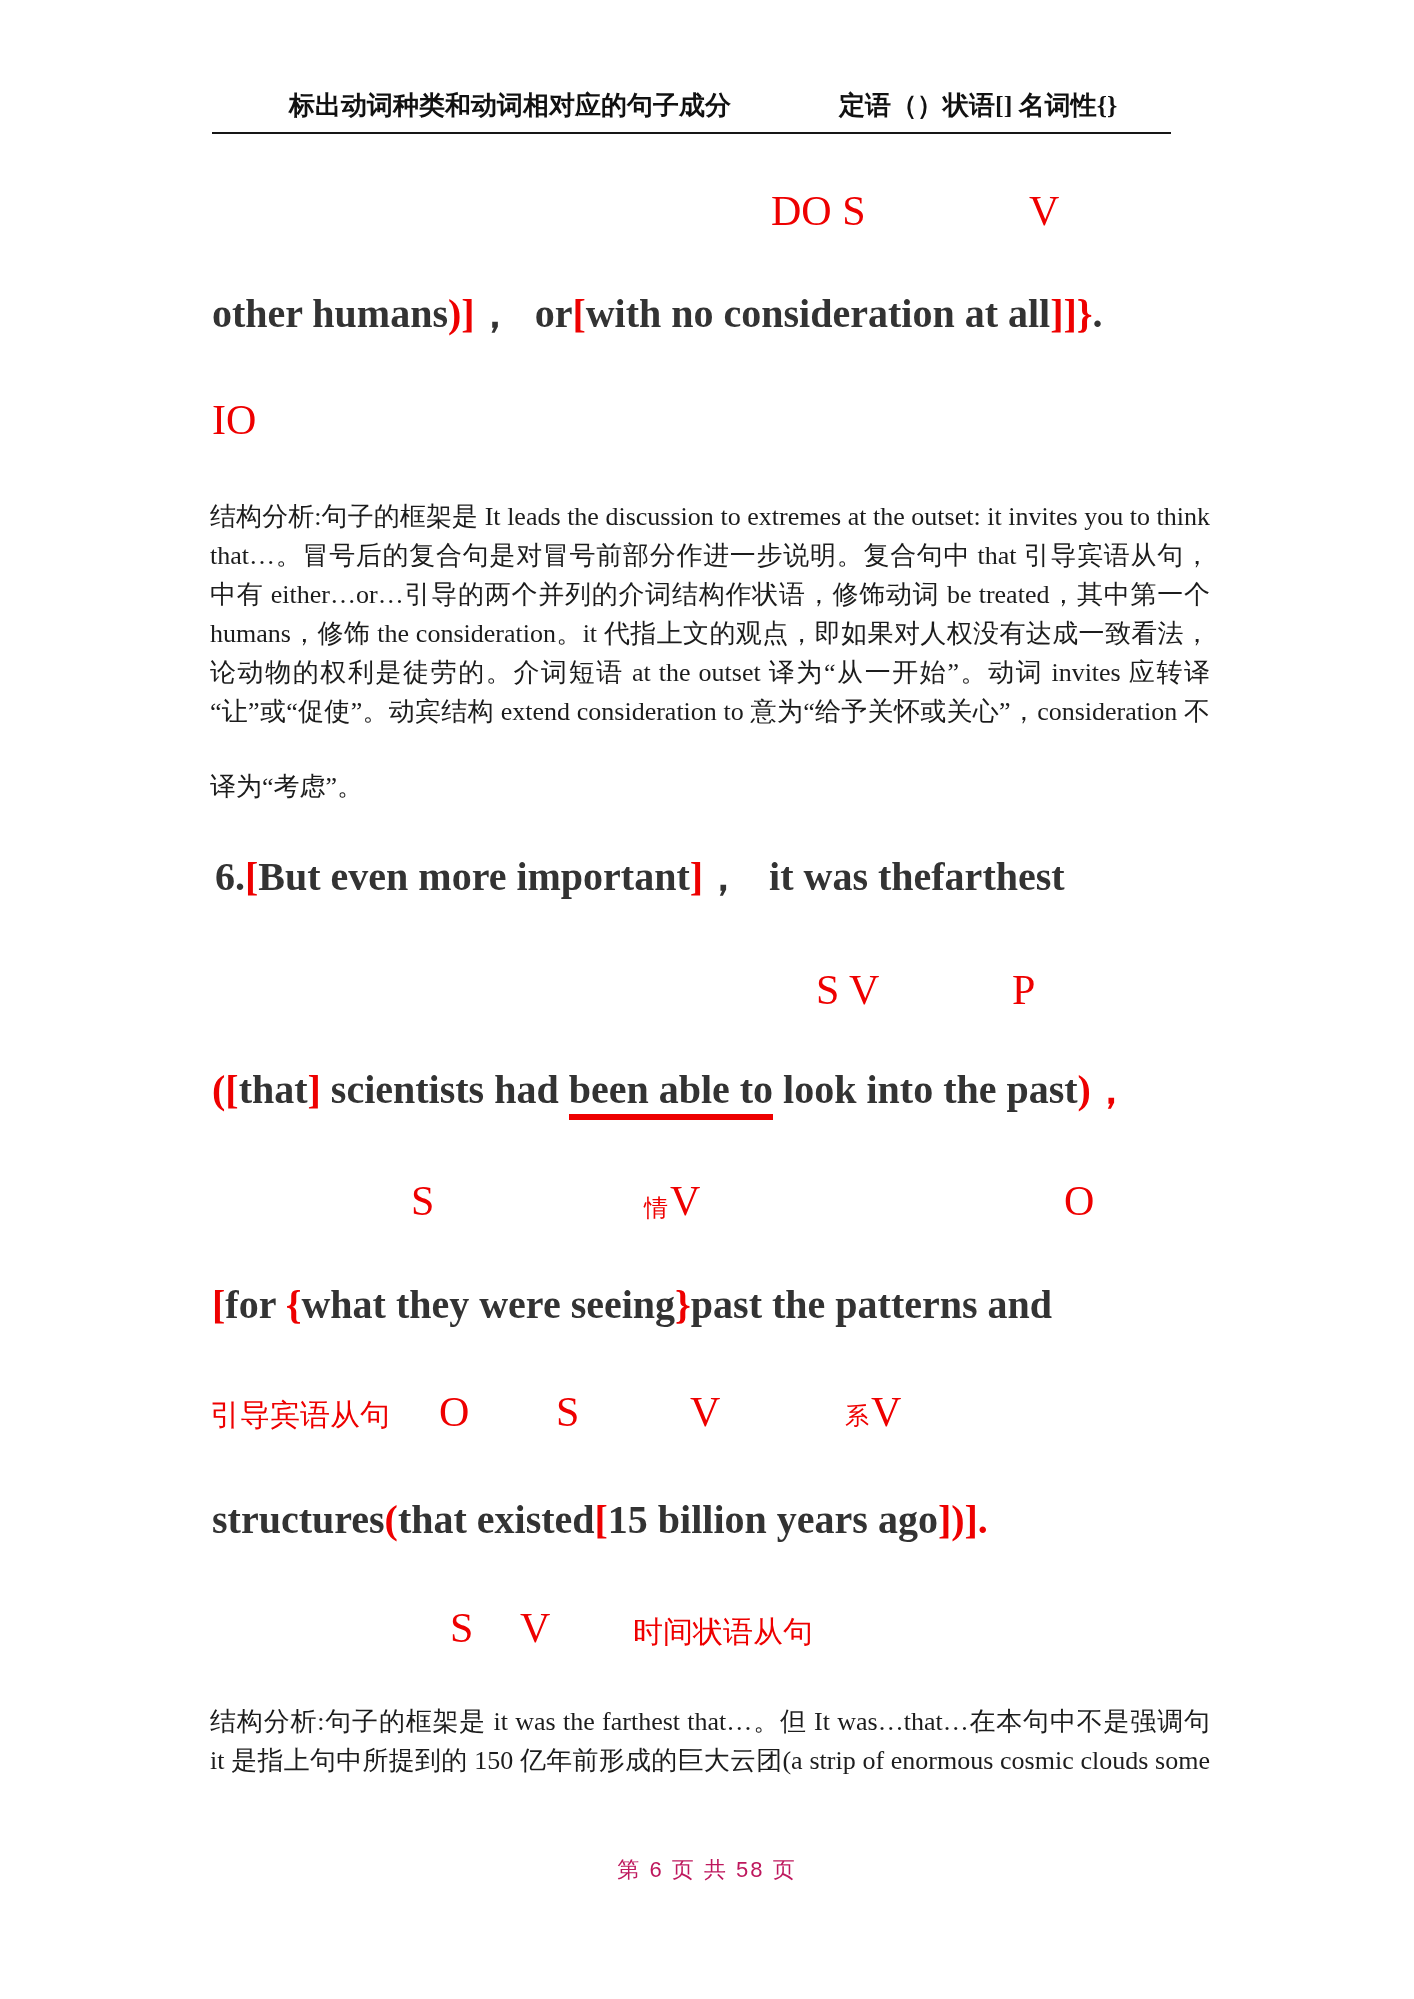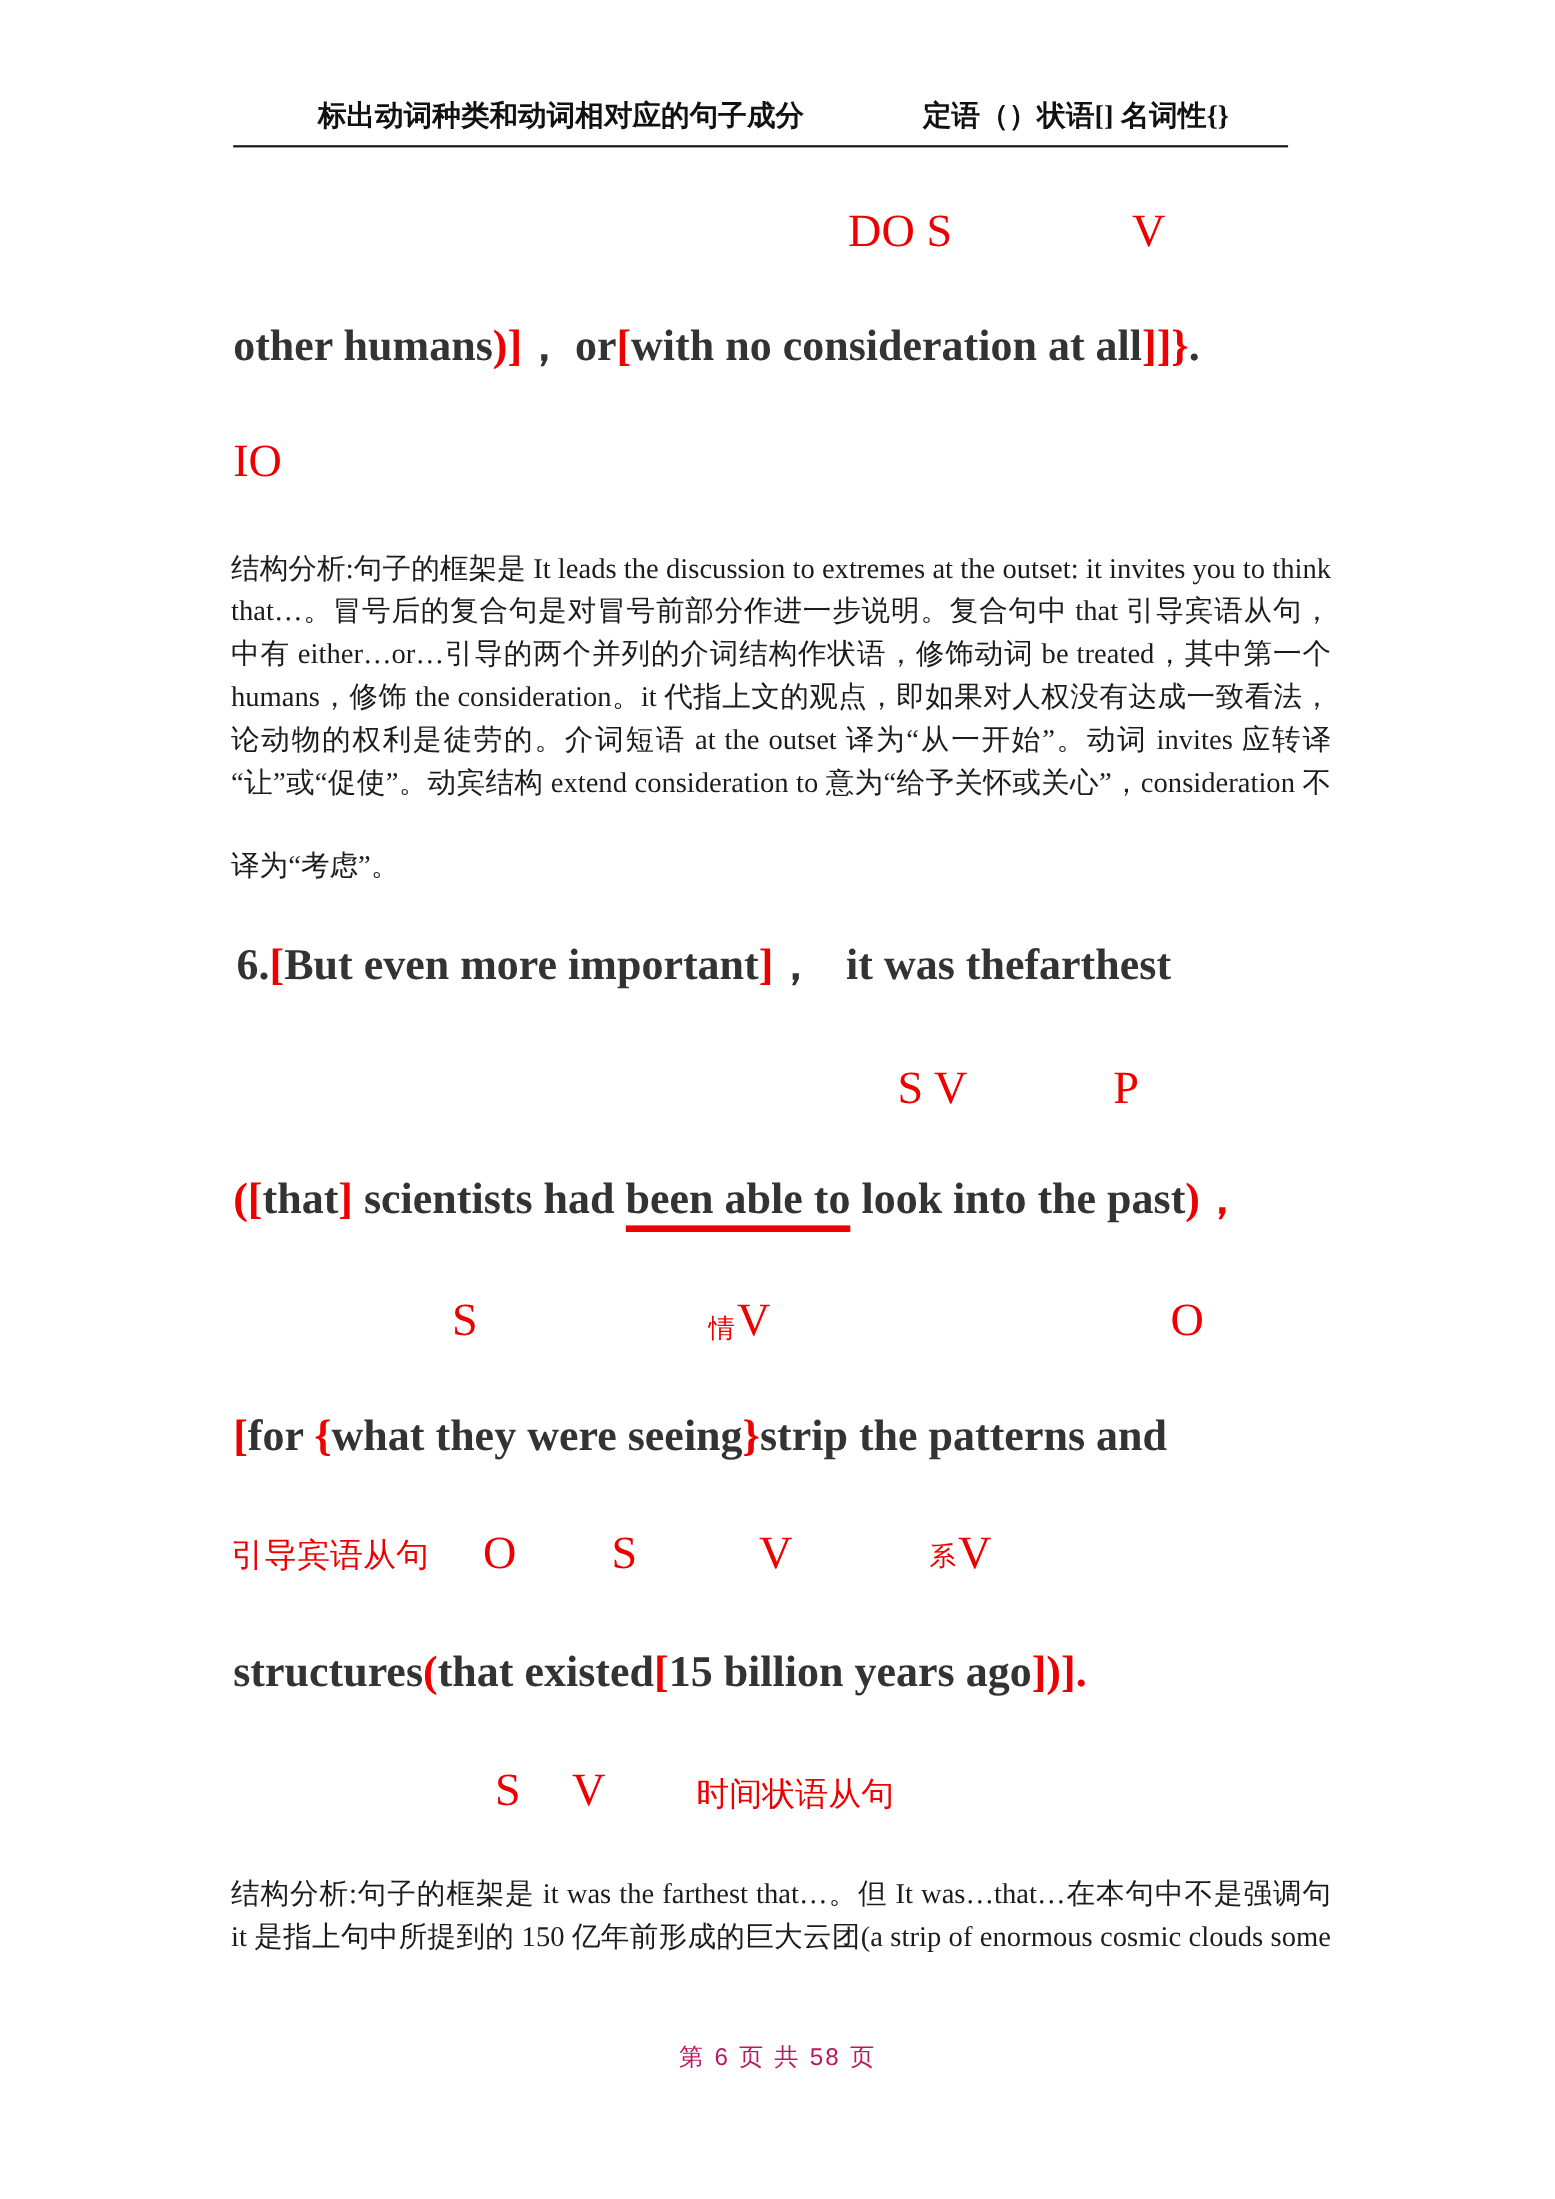--- a/index.html
+++ b/index.html
@@ -10,21 +10,21 @@
   
   .hdr{font-weight:700;font-size:26px;color:#111;white-space:pre;}
   .rule{background:#161616;height:2px;}
   
   .ann{color:var(--red);font-size:42px;line-height:1;white-space:pre;}
   .annCjk{color:var(--red);font-size:30px;line-height:1;white-space:pre;}
   .annCjkSm{color:var(--red);font-size:24px;line-height:1;white-space:pre;}
   
   .bold-line{font-weight:700;font-size:40px;line-height:1.2;color:var(--ink);white-space:pre;}
   .redtx{color:var(--red);}
-  .gap{margin-left:8px;}
+  .gap{margin-left:20px;}
   .gap2{margin-left:26px;}
   .redul{border-bottom:6px solid var(--red);padding-bottom:2px;}
   
   .para{width:1000px;font-size:26px;line-height:39px;color:var(--body);}
   .pline{text-align:justify;text-align-last:justify;overflow:hidden;height:39px;}
   .pline.last{text-align-last:left;margin-top:36px;}
   
   .footer{font-family:"Liberation Sans","DejaVu Sans",sans-serif;font-size:22px;color:#be185d;
           letter-spacing:2px;text-align:center;}
 </style>
@@ -59,21 +59,21 @@
   <span class="abs ann" style="left:816px;top:969px">S V</span>
   <span class="abs ann" style="left:1012px;top:969px">P</span>
 
   <div class="abs bold-line" style="left:212px;top:1066px"><span class="redtx">([</span><span>that</span><span class="redtx">]</span><span> scientists had </span><span class="redul">been able to</span><span> look into the past</span><span class="redtx">)，</span></div>
 
   <span class="abs ann" style="left:411px;top:1180px">S</span>
   <span class="abs annCjkSm" style="left:644px;top:1196px">情</span>
   <span class="abs ann" style="left:670px;top:1180px">V</span>
   <span class="abs ann" style="left:1064px;top:1180px">O</span>
 
-  <div class="abs bold-line" style="left:212px;top:1281px"><span class="redtx">[</span><span>for </span><span class="redtx">{</span><span>what they were seeing</span><span class="redtx">}</span><span>strip the patterns and</span></div>
+  <div class="abs bold-line" style="left:212px;top:1281px"><span class="redtx">[</span><span>for </span><span class="redtx">{</span><span>what they were seeing</span><span class="redtx">}</span><span>past the patterns and</span></div>
 
   <span class="abs annCjk" style="left:210px;top:1400px">引导宾语从句</span>
   <span class="abs ann" style="left:439px;top:1391px">O</span>
   <span class="abs ann" style="left:556px;top:1391px">S</span>
   <span class="abs ann" style="left:690px;top:1391px">V</span>
   <span class="abs annCjkSm" style="left:845px;top:1404px">系</span>
   <span class="abs ann" style="left:871px;top:1391px">V</span>
 
   <div class="abs bold-line" style="left:212px;top:1496px"><span>structures</span><span class="redtx">(</span><span>that existed</span><span class="redtx">[</span><span>15 billion years ago</span><span class="redtx">])].</span></div>
 

